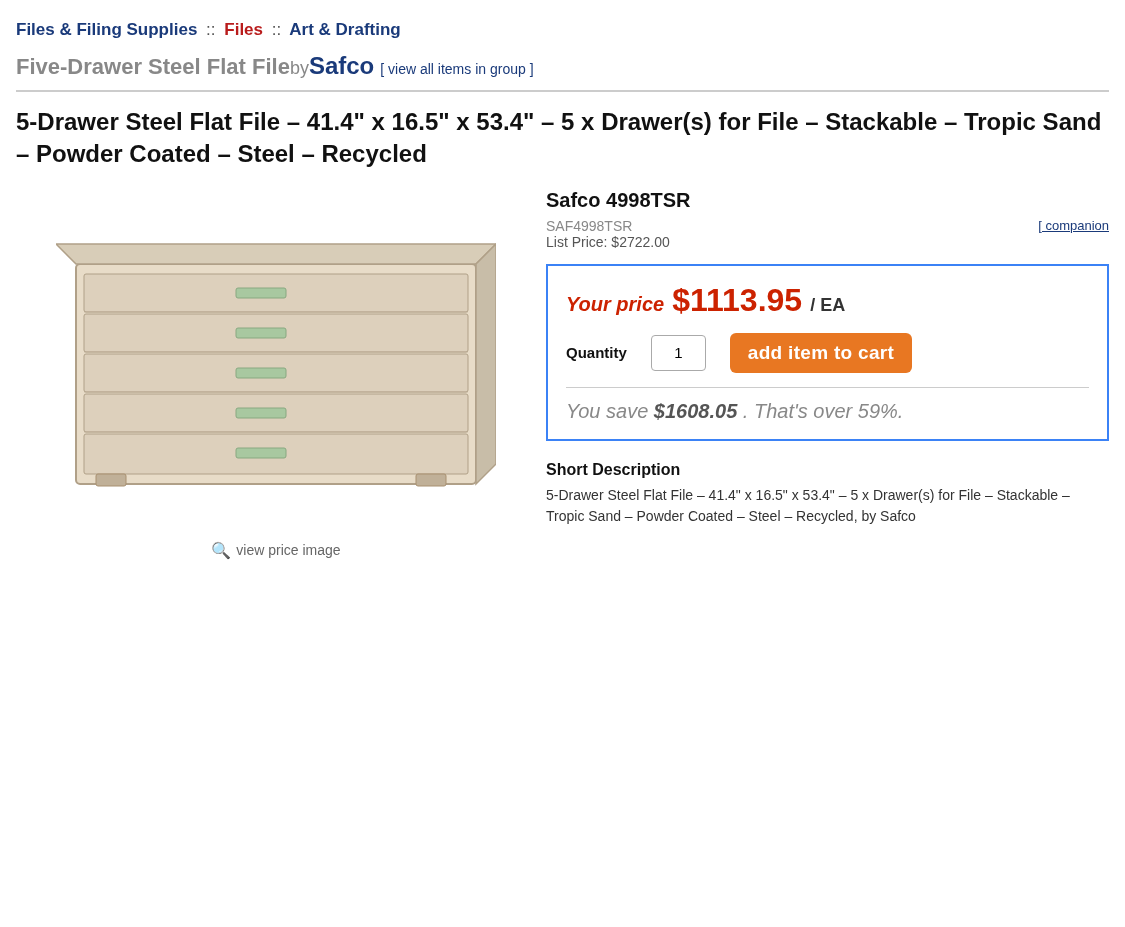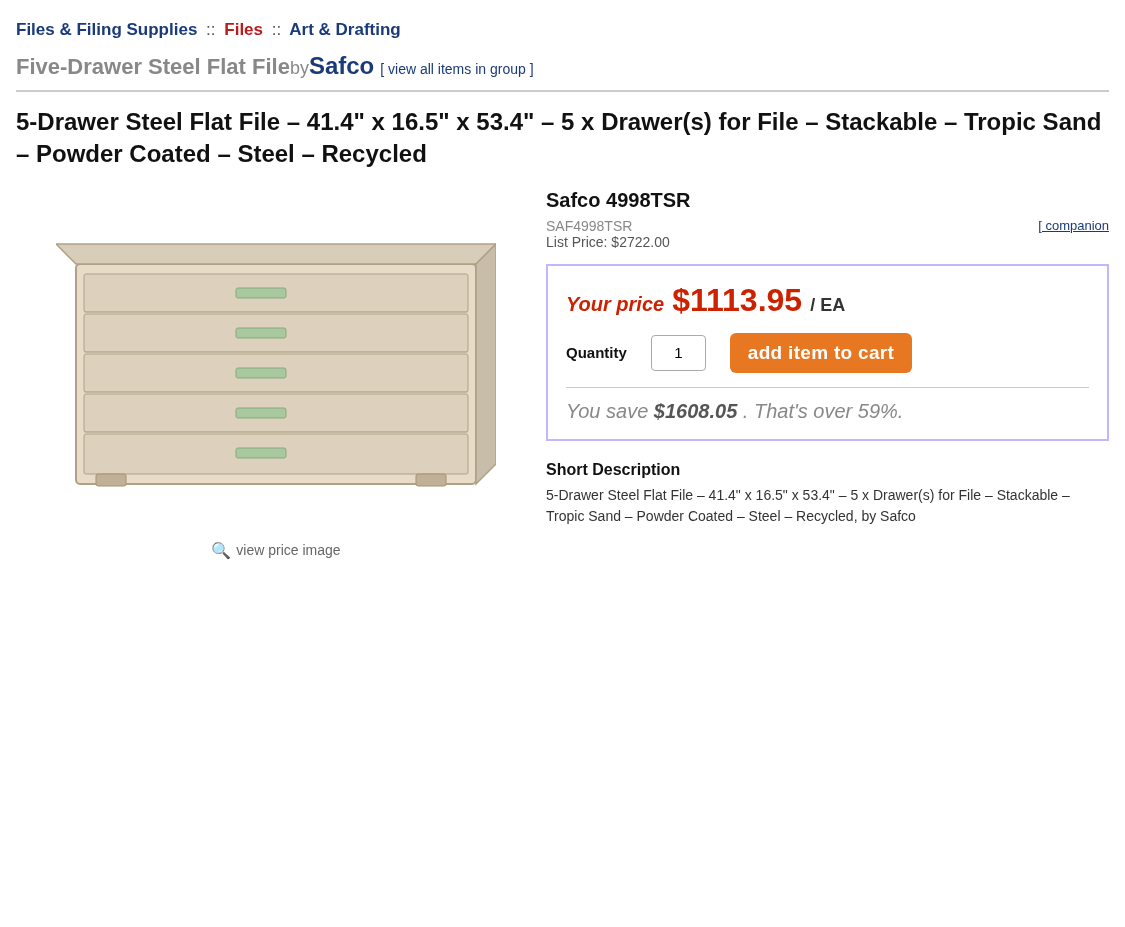--- a/index.html
+++ b/index.html
@@ -150,21 +150,21 @@
     }
 
     .list-price {
       font-size: 14px;
       color: #555;
       margin-bottom: 14px;
     }
 
     
     .price-box {
-      border: 2px solid #c4b5fd;
+      border: 2px solid #3b82f6;
       padding: 16px 18px 16px 18px;
       background: #fff;
     }
 
     .your-price-line {
       display: flex;
       align-items: baseline;
       gap: 8px;
       margin-bottom: 14px;
     }

